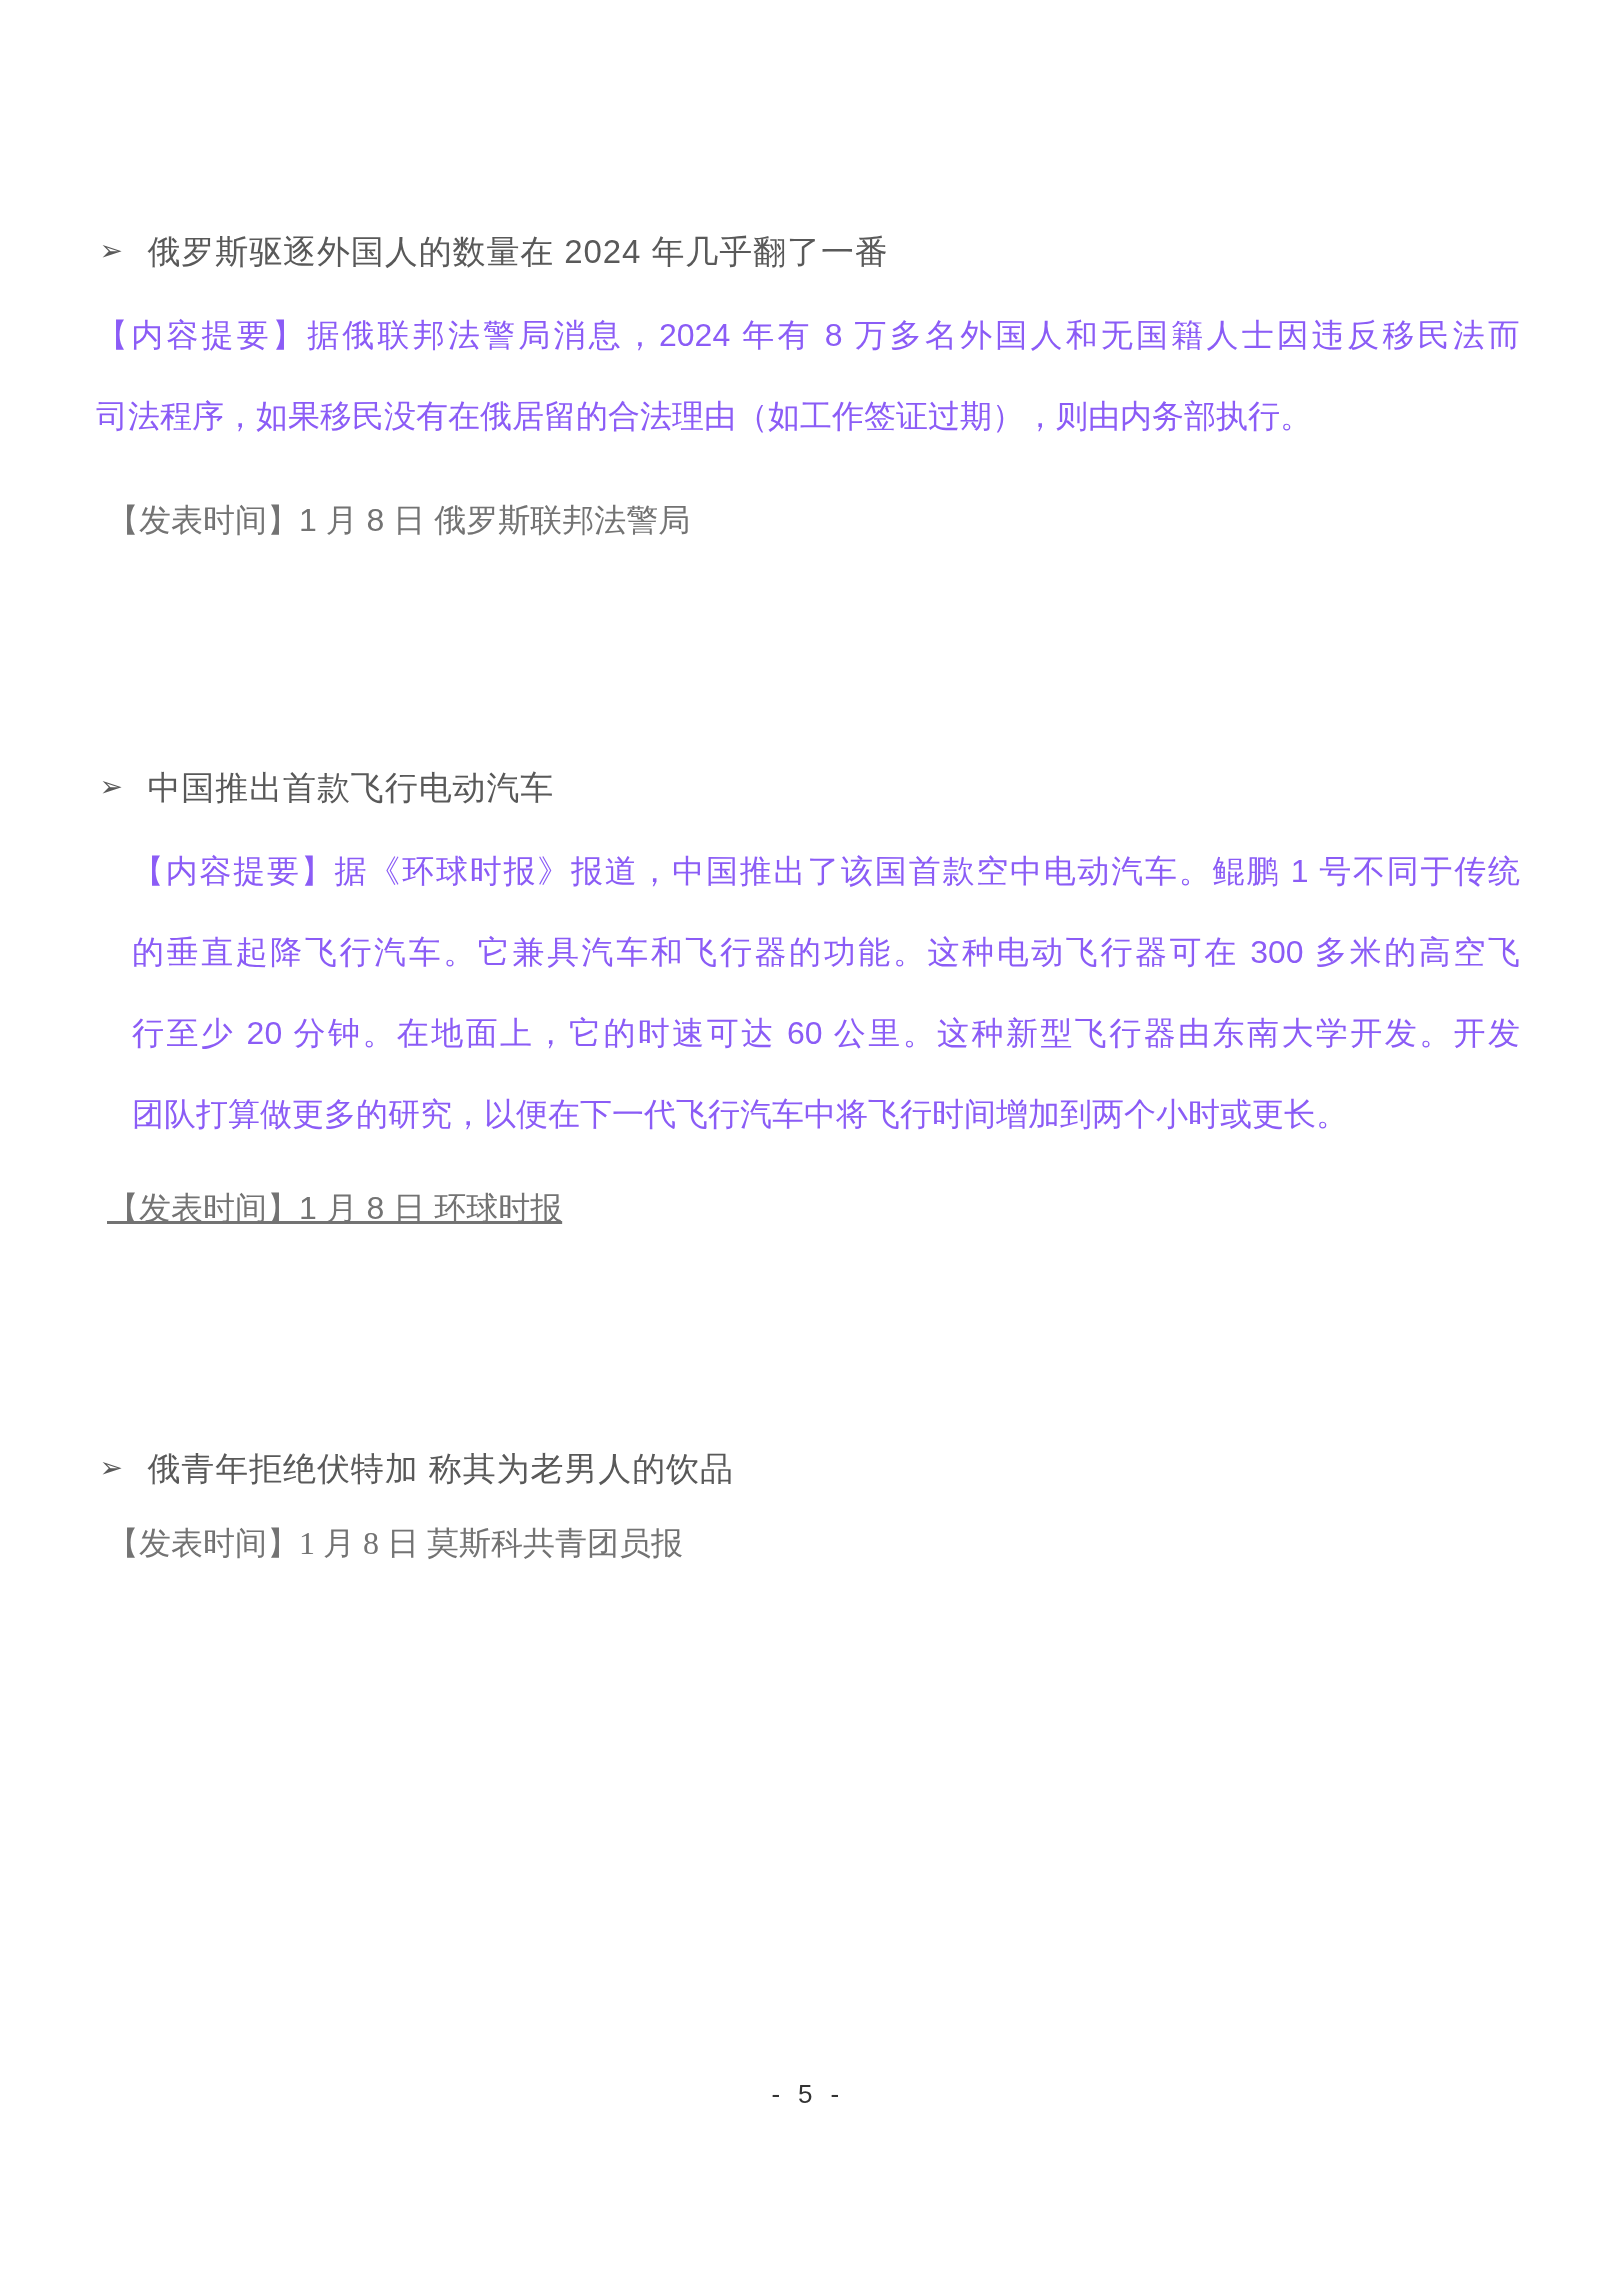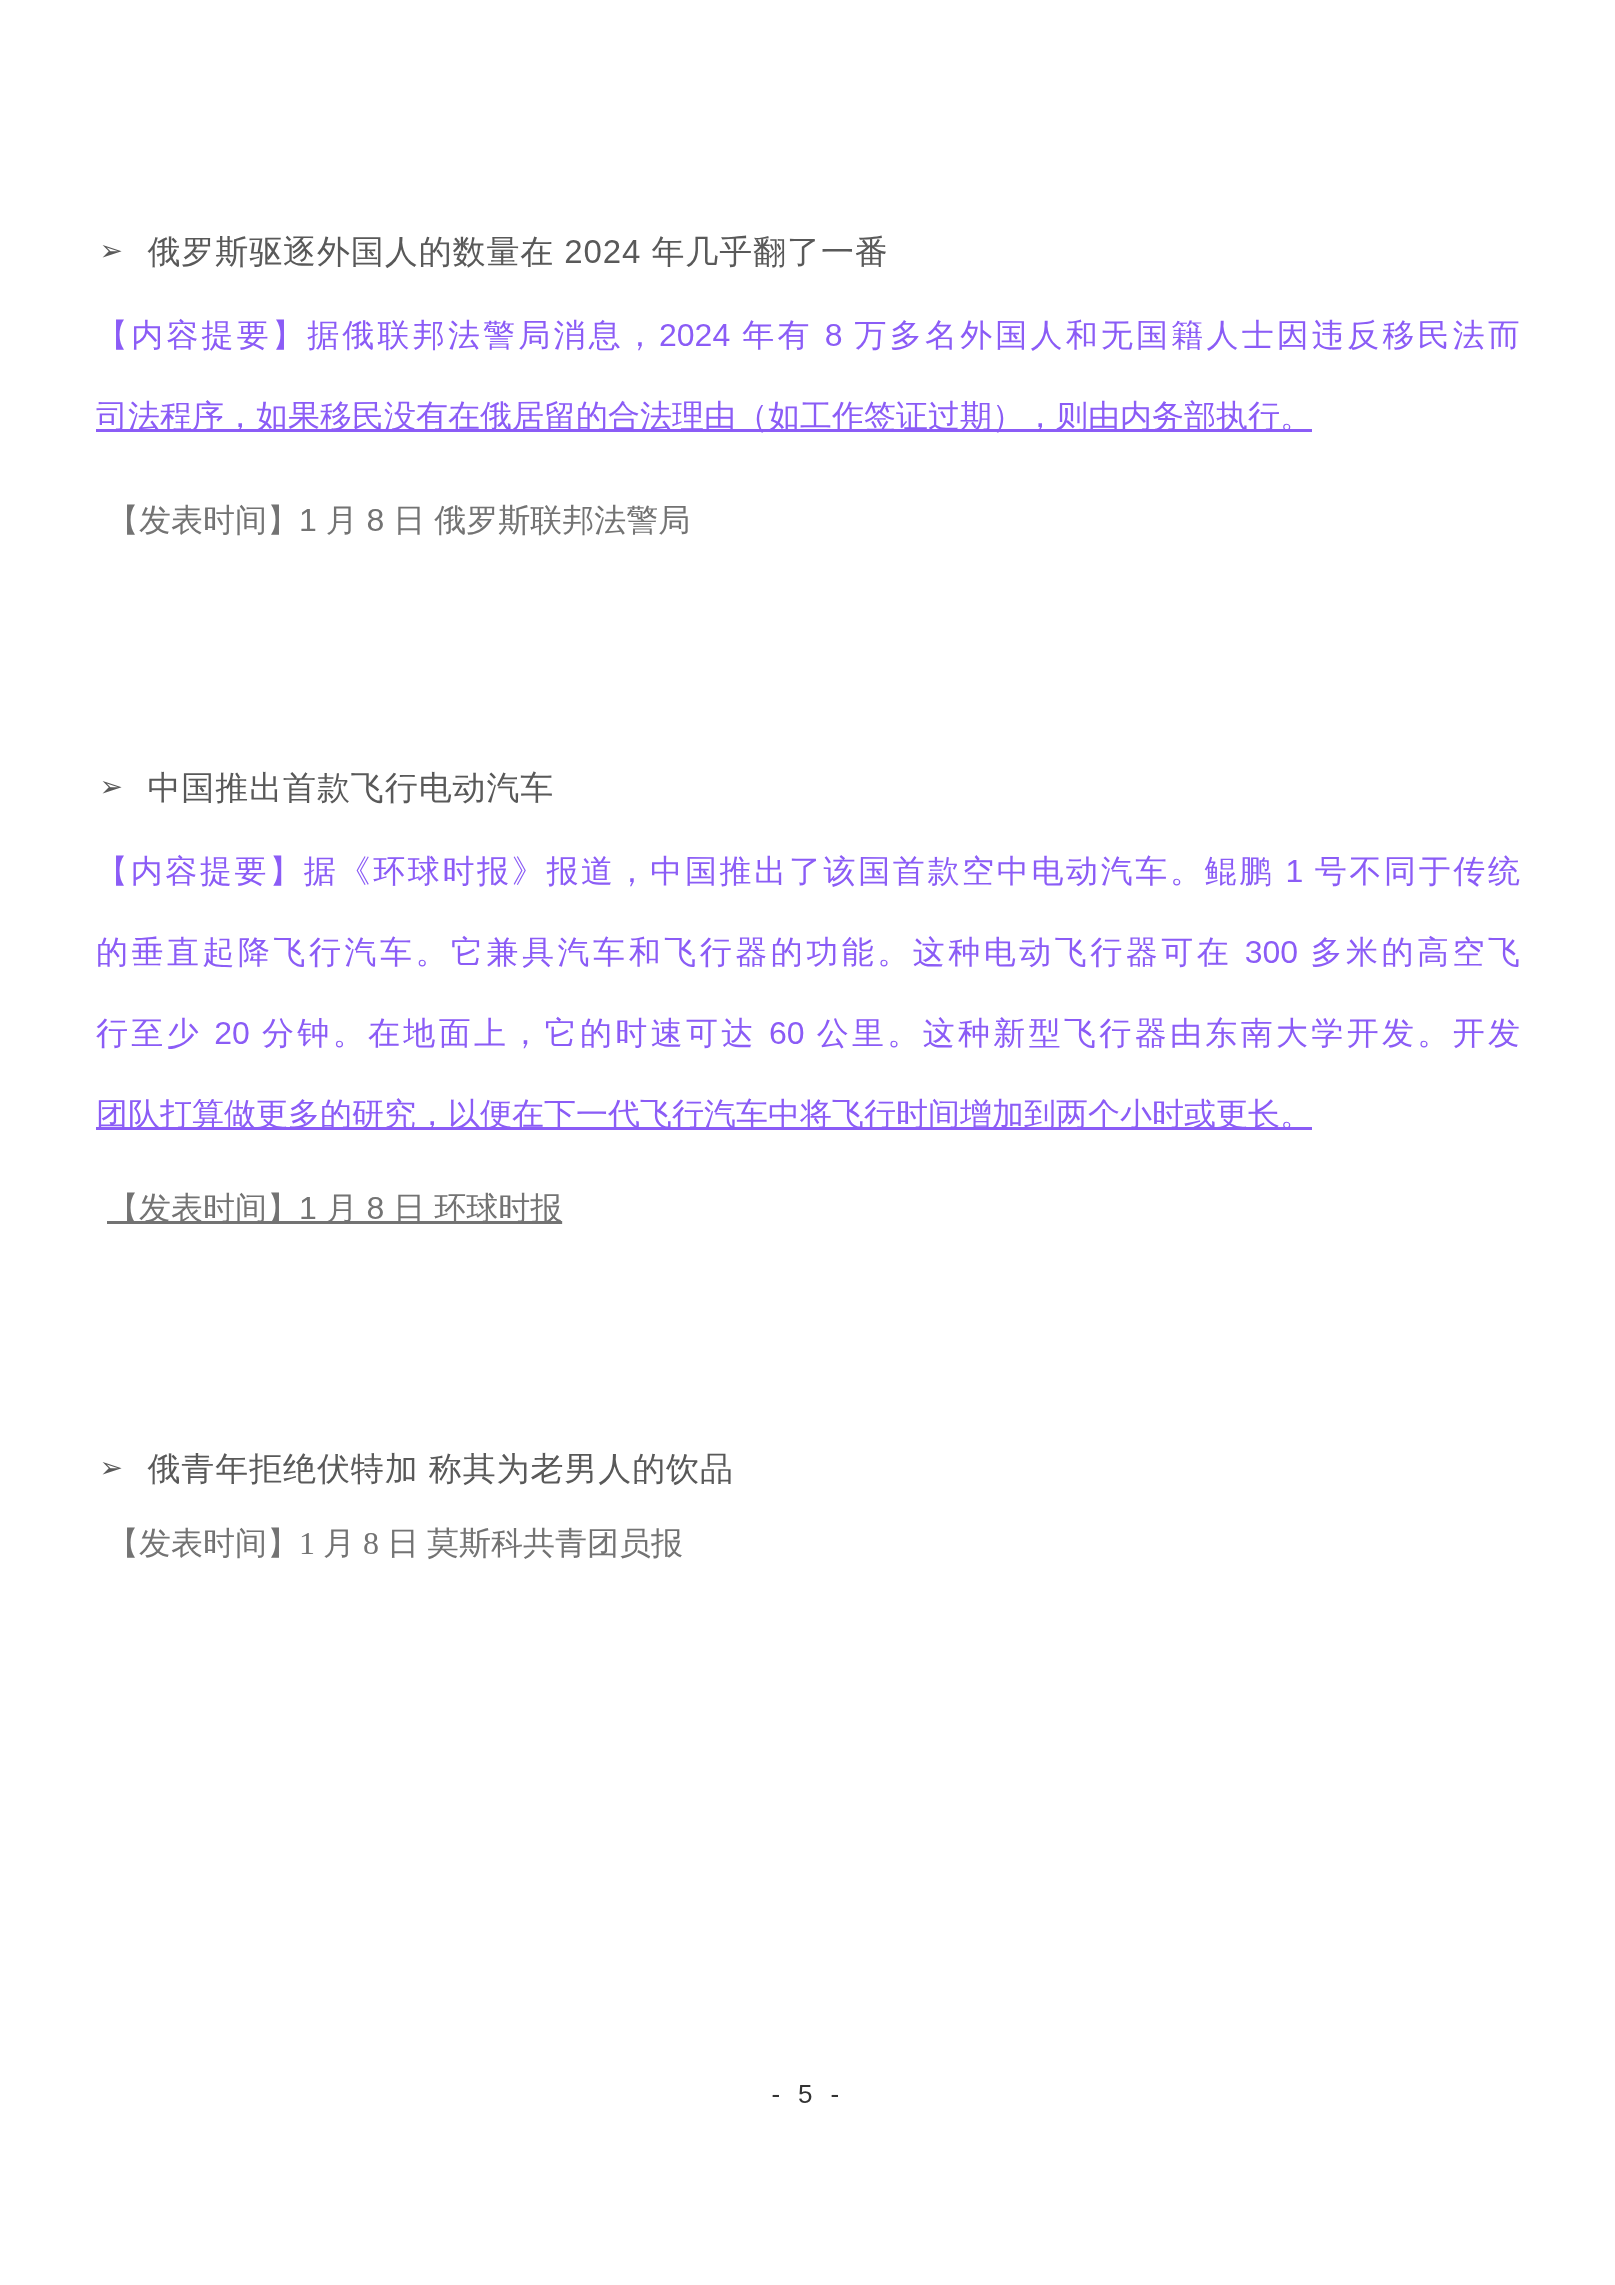--- a/index.html
+++ b/index.html
@@ -43,35 +43,34 @@
   .body-line {
     text-align: justify;
     text-align-last: justify;
     text-justify: inter-character;
     white-space: normal;
     overflow: hidden;
     height: 81px;
   }
   .body-line:last-child {
     text-align-last: left;
-    text-decoration: underline;
   }
   .publish-line {
     font-size: 32px;
     line-height: 81px;
     color: #737373;
     white-space: nowrap;
     margin-left: 11px;
   }
   
   #heading-1 { margin-top: 226px; }
   #para-1    { margin-top: 18px; }
   #time-1    { margin-top: 22.6px; }
   #heading-2 { margin-top: 201px; }
-  #para-2    { margin-top: 18px; }
+  #para-2    { margin-top: 18px; margin-left: 36px; }
   #time-2    { margin-top: 13.6px; text-decoration: underline; }
   #heading-3 { margin-top: 194px; }
   #para-3    { margin-top: 36px; }
   #time-3    { margin-top: 9px; font-family: Liberation Serif, serif; }
   .page-footer {
     position: absolute;
     left: 0;
     right: 0;
     top: 2058px;
     height: 72px;

